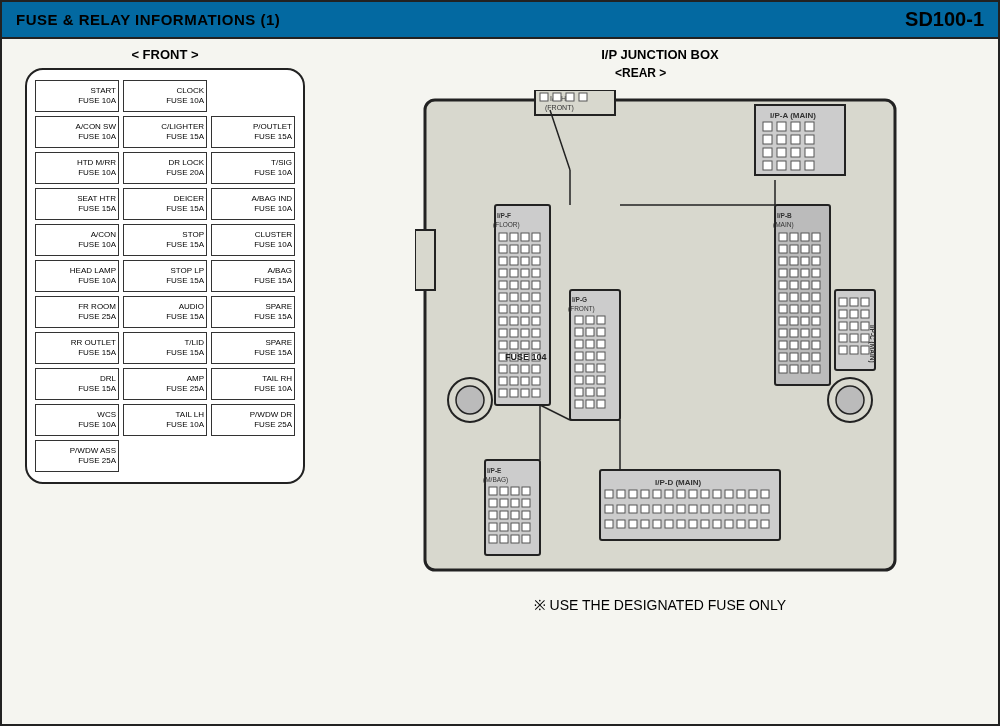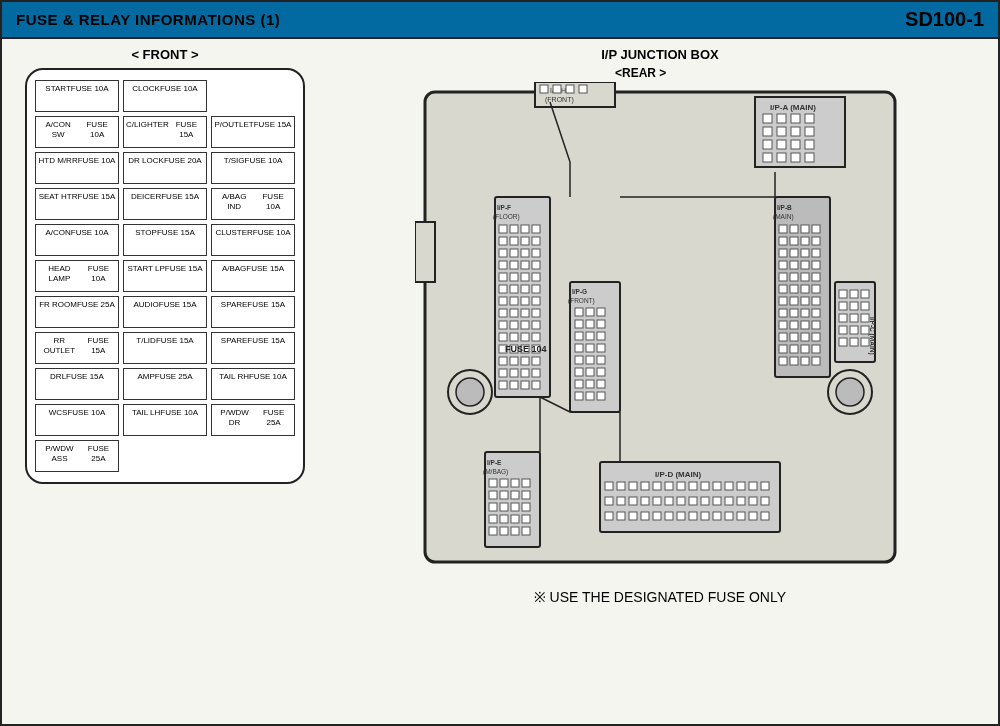--- a/index.html
+++ b/index.html
@@ -65,22 +65,24 @@
       gap: 4px;
     }
     .fuse-cell {
       border: 1.5px solid #333;
       text-align: center;
       padding: 3px 2px;
       font-size: 8px;
       line-height: 1.3;
       min-height: 32px;
       display: flex;
+      flex-direction: column;
       justify-content: center;
       background: #fff;
+      align-items: flex-end;
     }
     .fuse-cell.empty {
       border: none;
       background: transparent;
     }
     .right-panel {
       flex: 1;
       display: flex;
       flex-direction: column;
       align-items: center;
@@ -181,21 +183,21 @@
           <div class="fuse-cell">
               <span>CLUSTER</span>
               <span>FUSE 10A</span>
             </div>
 
           <div class="fuse-cell">
               <span>HEAD LAMP</span>
               <span>FUSE 10A</span>
             </div>
           <div class="fuse-cell">
-              <span>START LP</span>
+              <span>STOP LP</span>
               <span>FUSE 15A</span>
             </div>
           <div class="fuse-cell">
               <span>A/BAG</span>
               <span>FUSE 15A</span>
             </div>
 
           <div class="fuse-cell">
               <span>FR ROOM</span>
               <span>FUSE 25A</span>
@@ -252,21 +254,21 @@
               <span>P/WDW ASS</span>
               <span>FUSE 25A</span>
             </div>
           <div class="fuse-cell empty"></div>
         </div>
       </div>
     </div>
 
     <div class="right-panel">
       <div class="ipjb-label">I/P JUNCTION BOX</div>
-      <div style="display:flex; justify-content:space-between; width:490px; margin-bottom:2px;">
+      <div style="display:flex; justify-content:space-between; width:490px; margin-bottom:10px;">
         <span style="font-size:12px; font-weight:bold; margin-left:200px;">&lt;REAR &gt;</span>
       </div>
 
       <svg class="diagram-svg" viewBox="0 0 490 500" xmlns="http://www.w3.org/2000/svg">
 
         <rect x="10" y="10" width="470" height="470" rx="10" ry="10" fill="#d8d8ce" stroke="#222" stroke-width="3"></rect>
 
         <rect x="120" y="0" width="80" height="25" fill="#d8d8ce" stroke="#222" stroke-width="2"></rect>
         <text x="135" y="11" font-size="7" fill="#333">I/P-H</text>
         <text x="130" y="20" font-size="7" fill="#333">(FRONT)</text>

